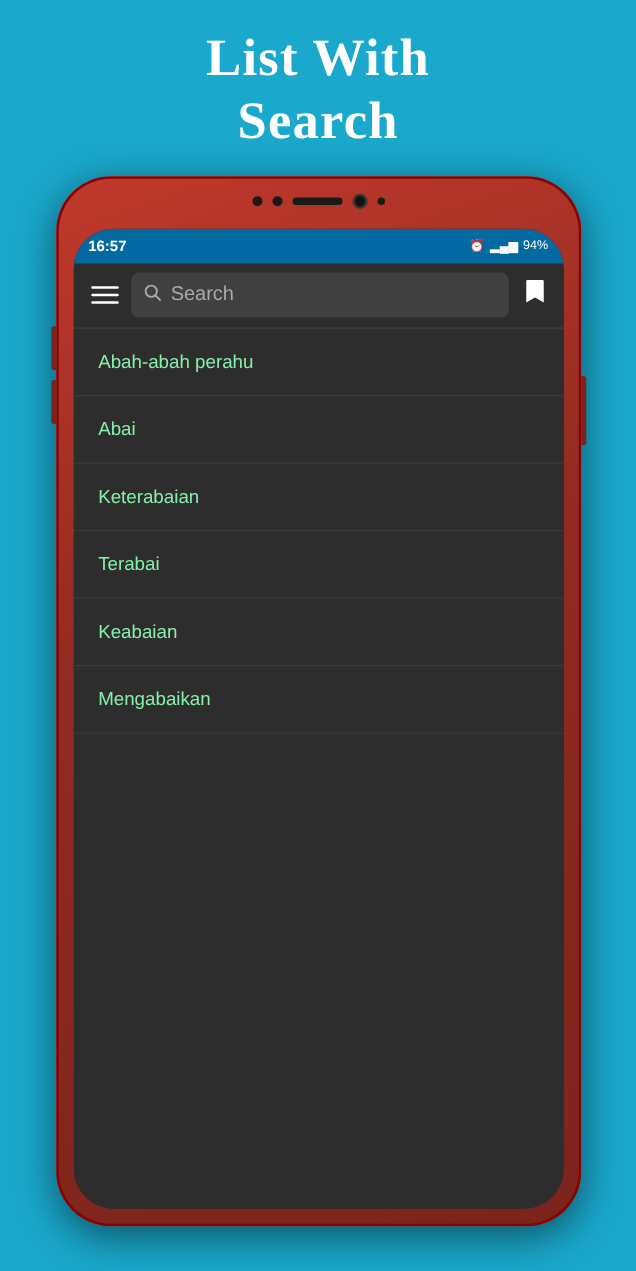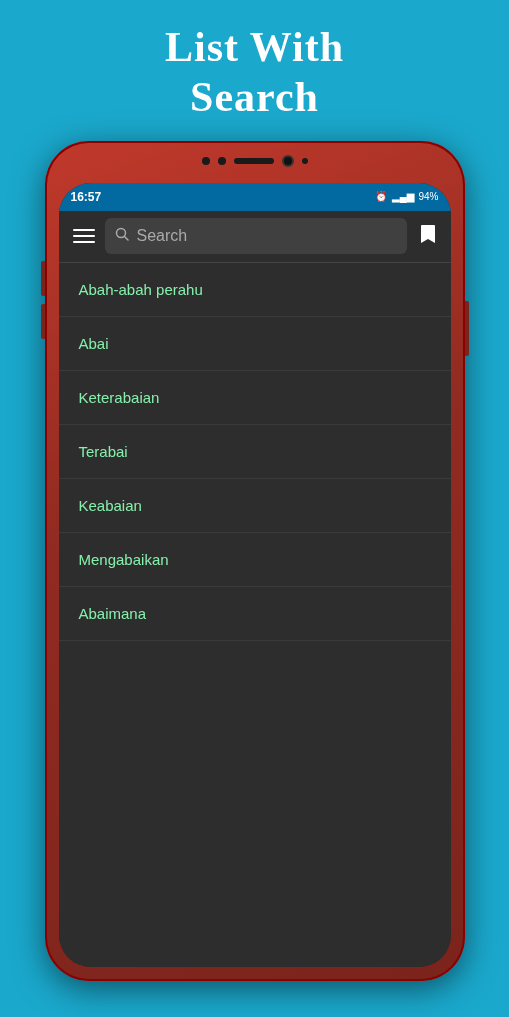--- a/index.html
+++ b/index.html
@@ -306,19 +306,16 @@
         </div>
         <div class="list-item">
           <span>Terabai</span>
         </div>
         <div class="list-item">
           <span>Keabaian</span>
         </div>
         <div class="list-item">
           <span>Mengabaikan</span>
         </div>
-        <div class="list-item">
-          <span>Abaimana</span>
-        </div>
       </div>
     </div>
   </div>
 </div>
 
 </body></html>

